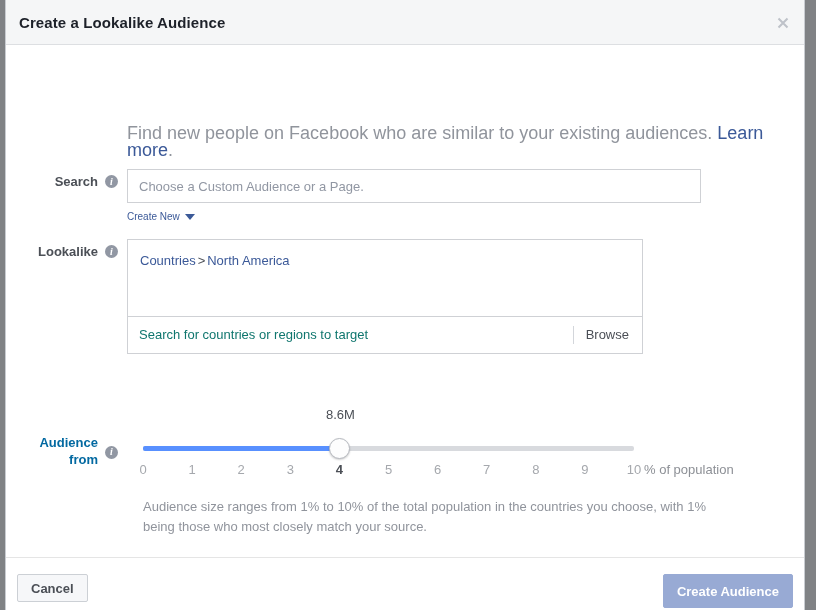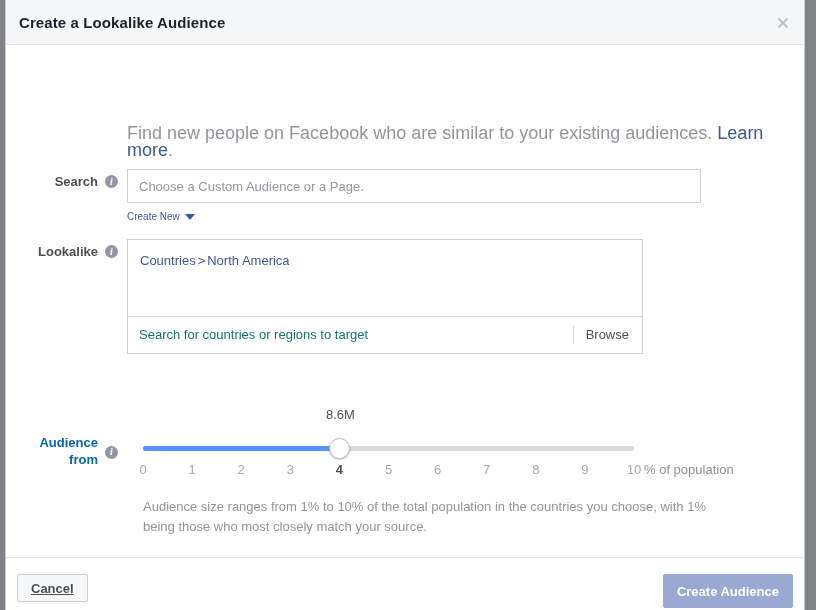--- a/index.html
+++ b/index.html
@@ -305,21 +305,20 @@
     justify-content: center;
     cursor: pointer;
     user-select: none;
   }
   .btn-cancel {
     left: 11px;
     padding: 0 13px;
     background: #f6f7f9;
     border: 1px solid #ccd0d5;
     color: #4b4f56;
-    text-decoration: underline;
   }
   .btn-primary {
     right: 11px;
     padding: 16px 13px;
     background: #98aad4;
     border: 1px solid #98aad4;
     color: #ffffff;
     cursor: default;
   }
 </style>

